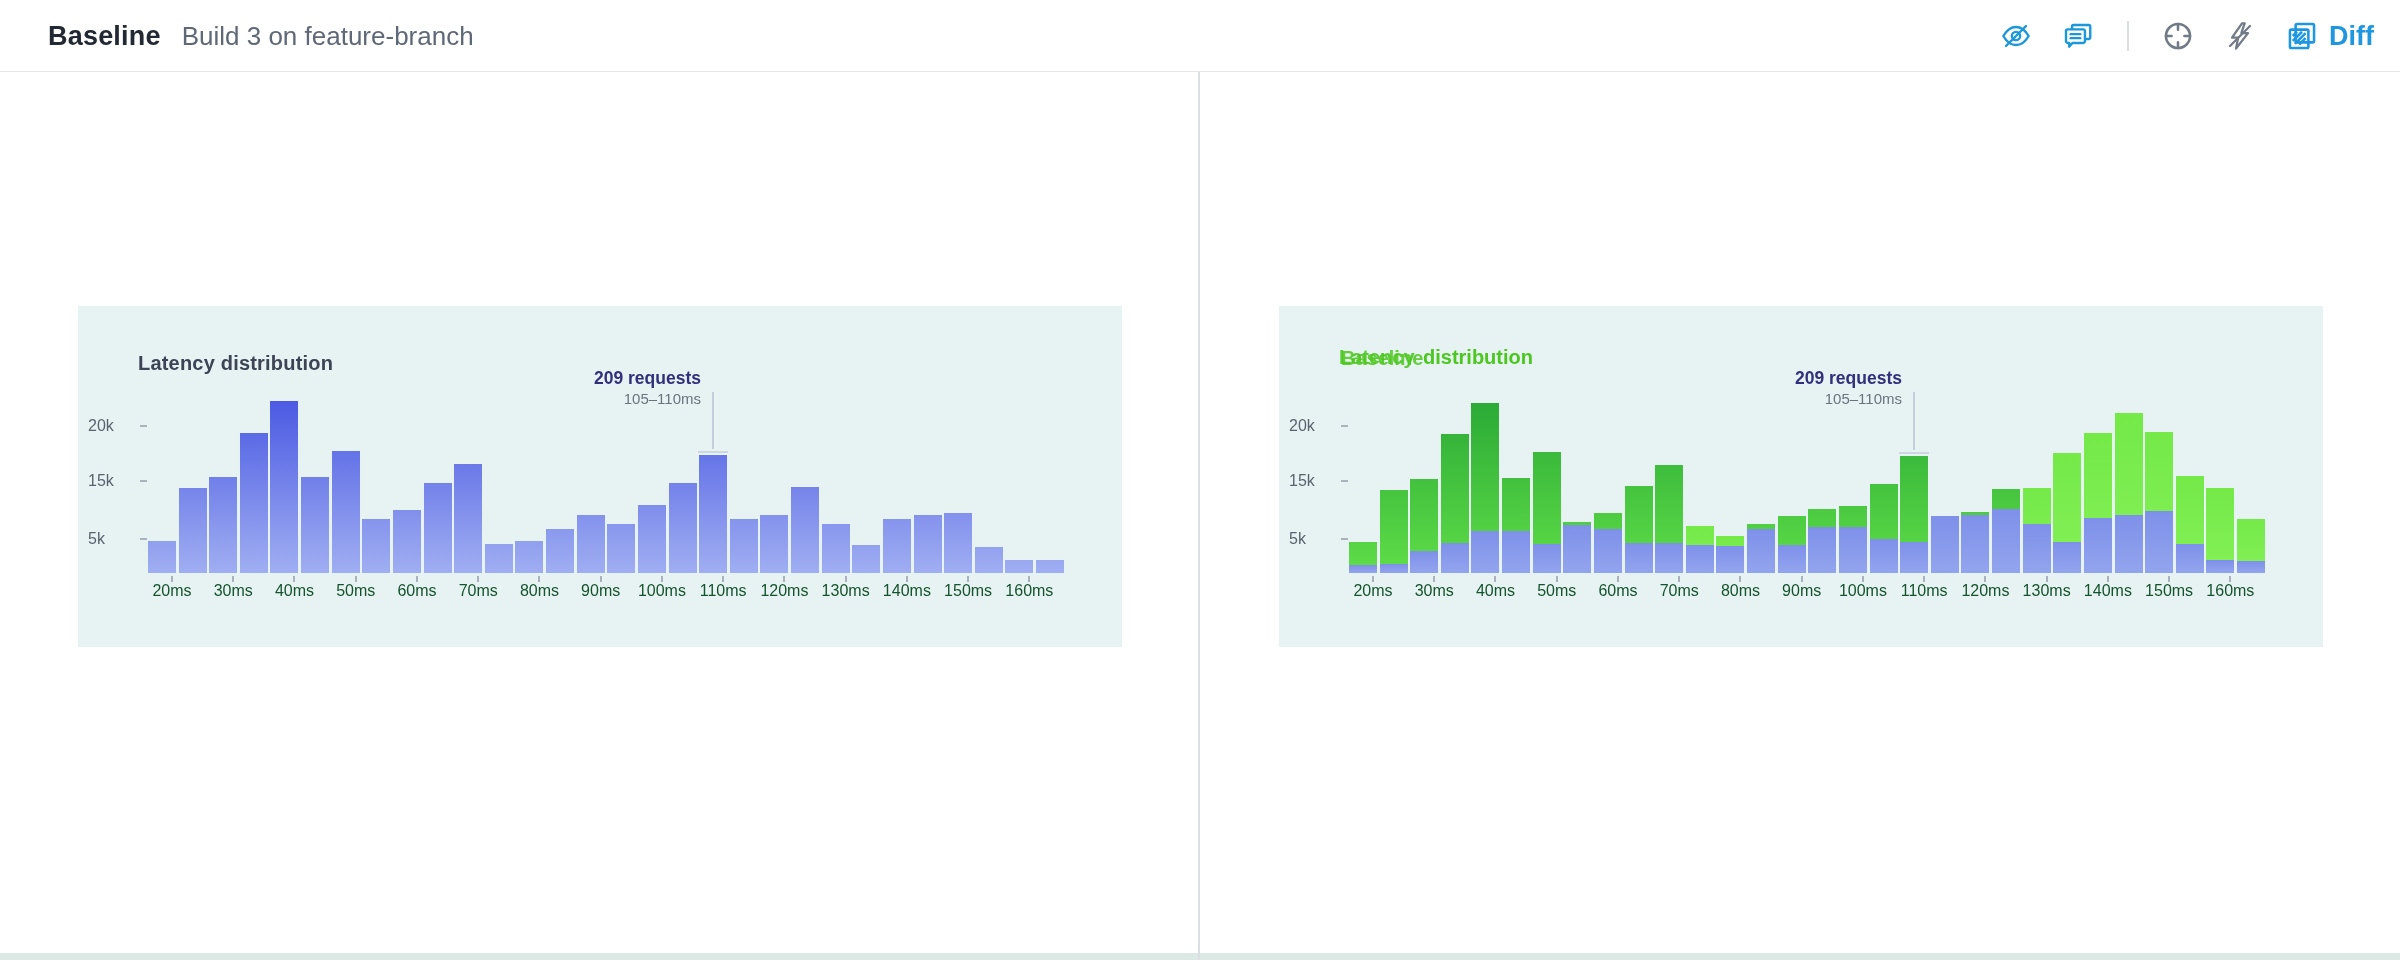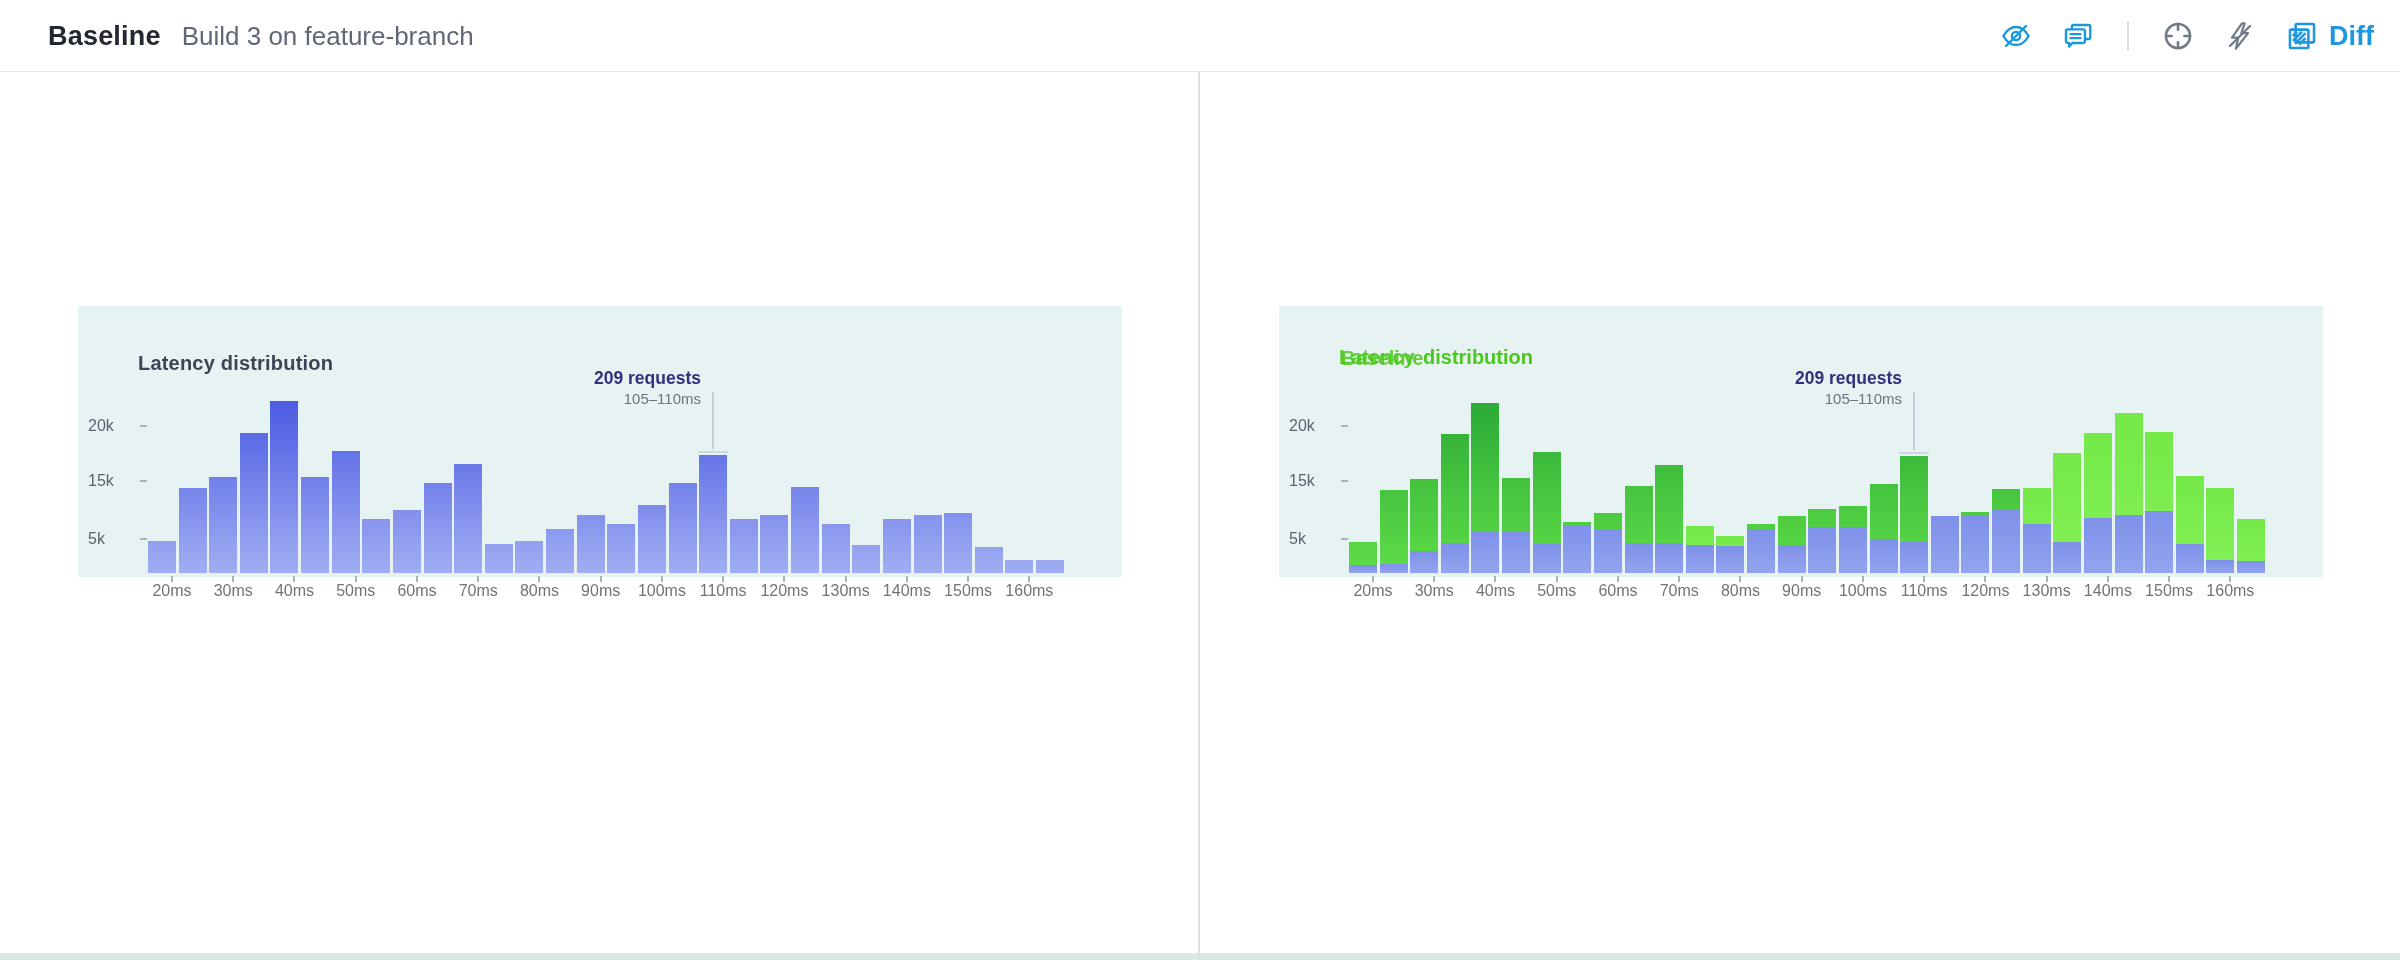--- a/index.html
+++ b/index.html
@@ -24,21 +24,21 @@
   .diff-toggle { display:flex; align-items:center; gap:10px; cursor:pointer;
                  background:none; border:none; }
   .diff-label { font-size:27px; font-weight:700; color:#1e96e0;text-align:right; }
 
   
   .pane-divider { position:absolute; left:1198px; top:72px; width:2px; height:888px;
                   background:#dcdfe2; z-index:4; }
   .bottom-strip { position:absolute; left:0; top:953px; width:2400px; height:7px;
                   background:#dce8e4; z-index:3; }
 
-  .chart-card { position:absolute; top:306px; width:1044px; height:271px; background:#e7f3f2; }
+  .chart-card { position:absolute; top:306px; width:1044px; height:341px; background:#e7f3f2; }
   .card-left  { left:78px; }
   .card-right { left:1279px; }
 
   
   .chart-title { position:absolute; left:60px; top:46px; font-size:20px; font-weight:700;
                  color:#3d4455; letter-spacing:.2px; }
   .glitch-title { position:absolute; left:60px; top:40px; height:26px; font-size:20px;
                   font-weight:700; color:#4cc71f; }
   .glitch-word { position:absolute; left:0; top:0; opacity:.9; }
   .glitch-word.second { left:2px; top:1px; opacity:.85; }
@@ -48,21 +48,21 @@
   .bar.indigo { background-image:linear-gradient(to bottom,#4a59e2,#a0aef2);
                 background-size:100% 175px; background-position:bottom; background-repeat:no-repeat; }
   .bar.green  { background-image:linear-gradient(to bottom,#2aa936,#5fdd48);
                 background-size:100% 175px; background-position:bottom; background-repeat:no-repeat; }
   .bar.bright { background-image:linear-gradient(to bottom,#74e948,#85f158); }
   .bar.overlay{ background-image:linear-gradient(to bottom,#7e90e9,#93a4ee); }
 
   .ytick-label { position:absolute; width:46px; text-align:left; font-size:16px;
                  color:#5a6370; transform:translateY(-50%); }
   .ytick-dash  { position:absolute; width:7px; height:2px; background:#aab3bd; }
-  .xtick-label { position:absolute; transform:translateX(-50%); font-size:16px; color:#737373; }
+  .xtick-label { position:absolute; transform:translateX(-50%); font-size:16px; color:#14532d; }
   .xtick-dash  { position:absolute; width:2px; height:6px; background:#aab3bd; }
 
   .anno-label { position:absolute; transform:translateX(-100%); font-size:17.5px;
                 font-weight:700; color:#32307c; white-space:nowrap; }
   .anno-range { position:absolute; transform:translateX(-100%); font-size:15px;
                 color:#6b7380; white-space:nowrap; }
   .anno-line  { position:absolute; width:2px; background:#c2cedb; }
   .anno-cap   { position:absolute; height:2px; background:#ccd7e2; }
 
   svg { display:block; }

